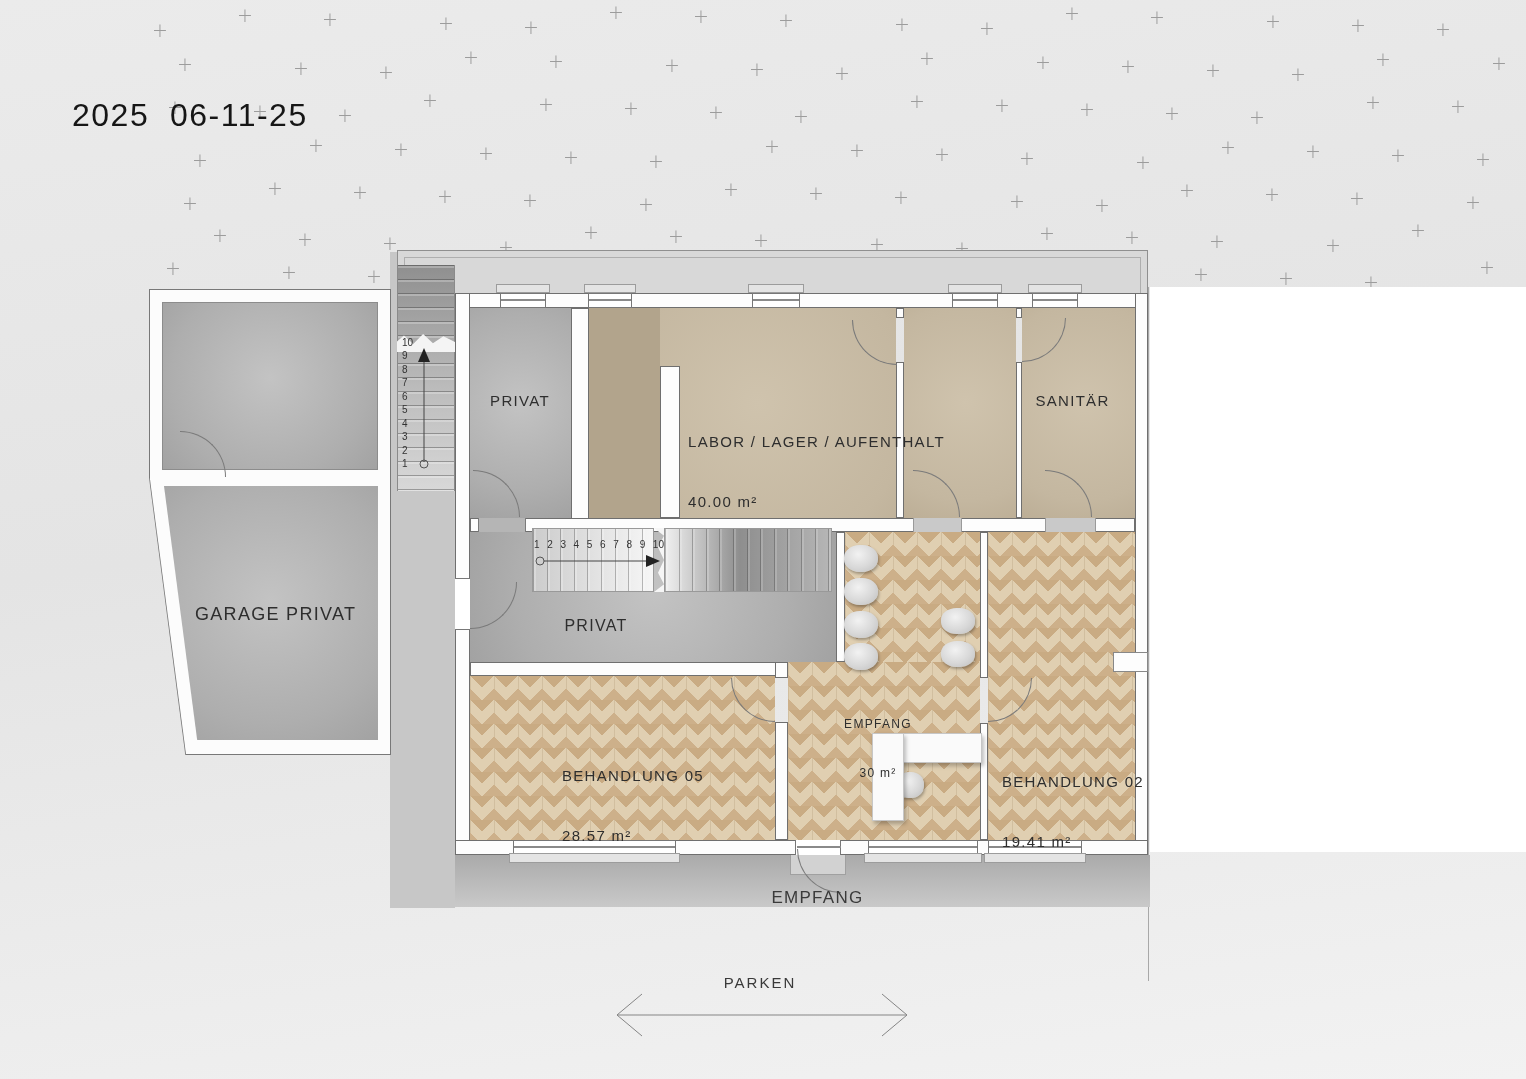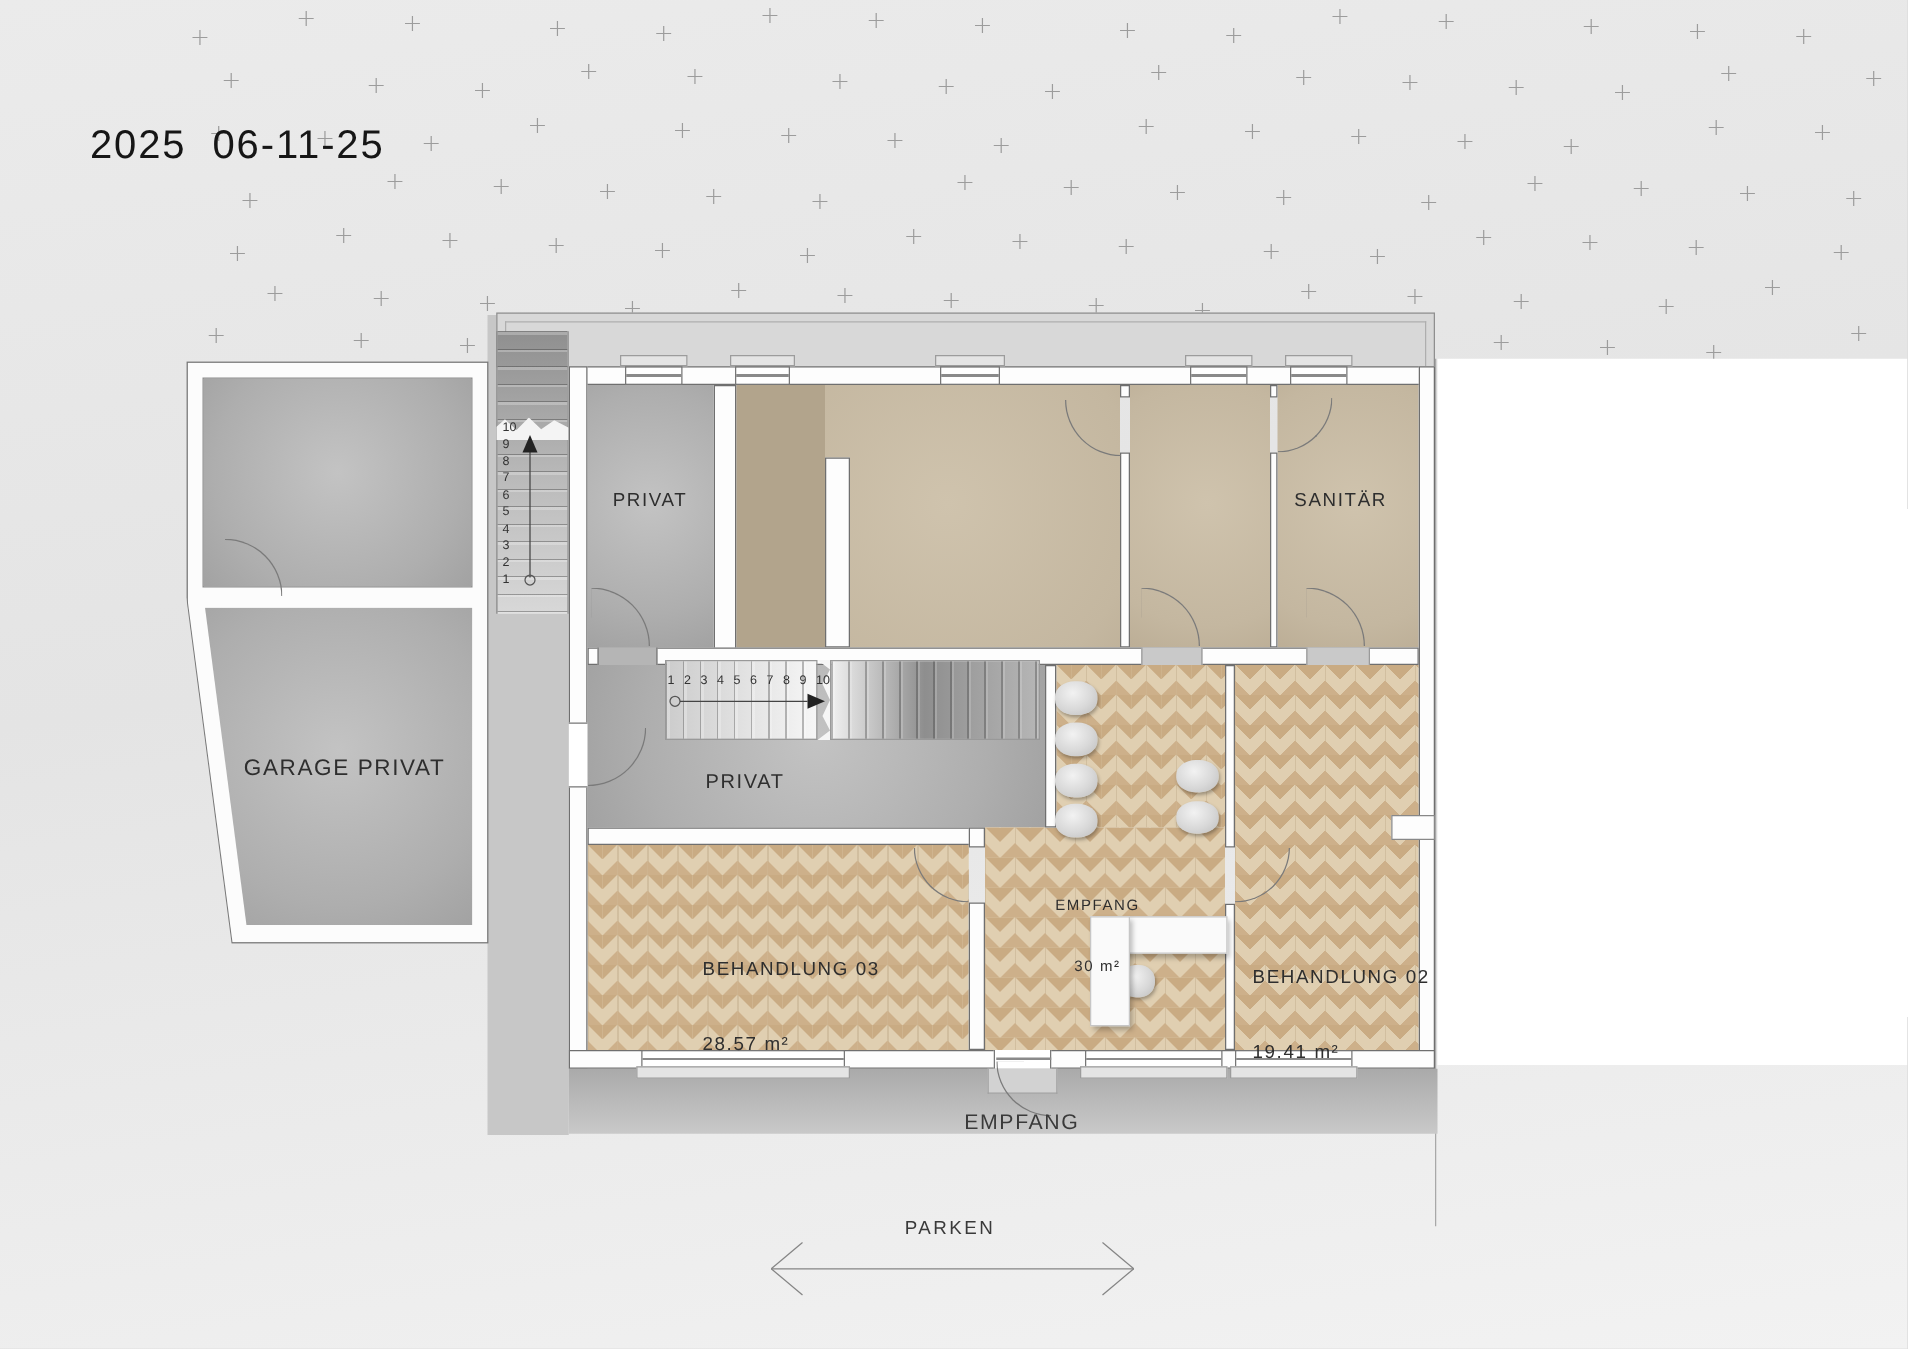--- a/index.html
+++ b/index.html
@@ -283,28 +283,32 @@
   <div class="chair" style="left:844px;top:578px;width:34px;height:27px;"></div>
   <div class="chair" style="left:844px;top:611px;width:34px;height:27px;"></div>
   <div class="chair" style="left:844px;top:643px;width:34px;height:27px;"></div>
   <div class="chair" style="left:941px;top:608px;width:34px;height:26px;"></div>
   <div class="chair" style="left:941px;top:641px;width:34px;height:26px;"></div>
   <div class="chair" style="left:896px;top:772px;width:28px;height:26px;"></div>
   <div class="desk" style="left:872px;top:733px;width:108px;height:28px;"></div>
   <div class="desk" style="left:872px;top:733px;width:30px;height:86px;"></div>
 
   <div class="label center" style="left:455px;top:391px;width:130px;font-size:15px;">PRIVAT</div>
+  <div class="label" style="left:688px;top:391px;font-size:15px;">
+    <div>LABOR / LAGER / AUFENTHALT</div>
+    <div>40.00 m²</div>
+  </div>
   <div class="label center" style="left:1005px;top:391px;width:135px;font-size:15px;">SANITÄR</div>
   <div class="label center" style="left:531px;top:615px;width:130px;font-size:16px;">PRIVAT</div>
   <div class="label center" style="left:808px;top:684px;width:140px;font-size:12px;">
     <div>EMPFANG</div>
     <div>30 m²</div>
   </div>
   <div class="label" style="left:562px;top:725px;font-size:15px;">
-    <div>BEHANDLUNG 03</div>
+    <div>BEHANDLUNG 05</div>
     <div>28.57 m²</div>
   </div>
   <div class="label" style="left:1002px;top:731px;font-size:15px;">
     <div>BEHANDLUNG 02</div>
     <div>19.41 m²</div>
   </div>
   <div class="label center" style="left:745px;top:887px;width:145px;font-size:17px;color:#3a3a3a;">EMPFANG</div>
 
   <div class="label center" style="left:685px;top:973px;width:150px;font-size:15px;letter-spacing:2px;color:#3a3a3a;">PARKEN</div>
   <svg class="abs" style="left:612px;top:990px;" width="300" height="50" viewBox="0 0 300 50">

